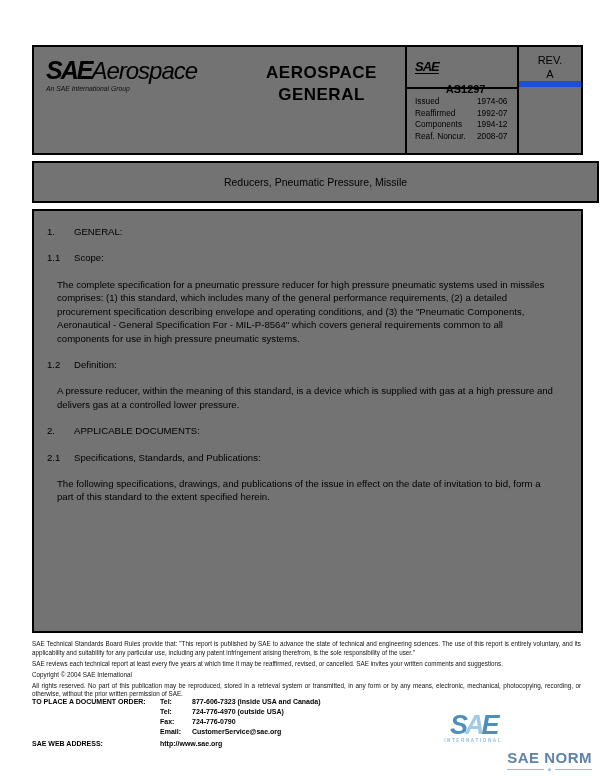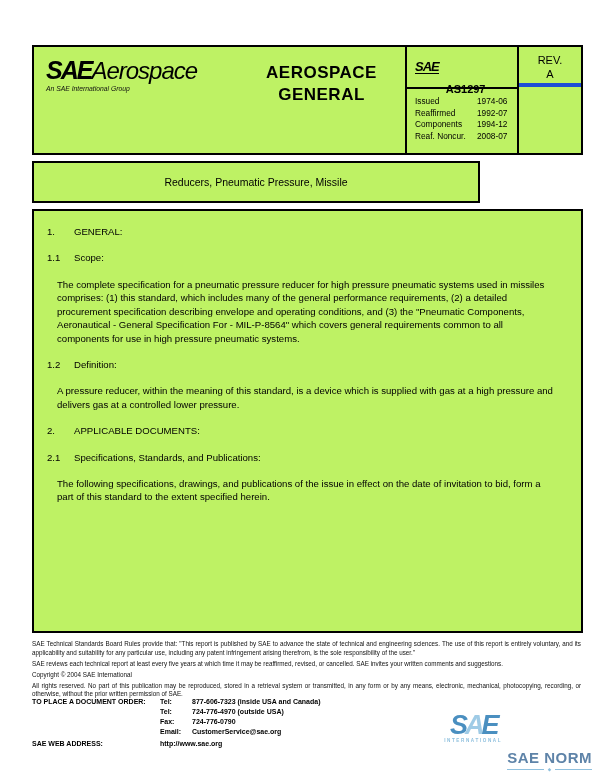--- a/index.html
+++ b/index.html
@@ -1,41 +1,41 @@
 <!DOCTYPE html>
 <html><head>
 <meta charset="utf-8">
 <style>
   html,body{margin:0;padding:0;}
   body{
     width:600px;height:776px;background:#fff;color:#000;
     font-family:"Liberation Sans",sans-serif;position:relative;overflow:hidden;
   }
-  .box{position:absolute;border:2px solid #000;box-sizing:border-box;background:#bef264;}
+  .box{position:absolute;border:2px solid #000;box-sizing:border-box;background:#737373;}
   
   .header-box{left:32px;top:45px;width:551px;height:110px;display:flex;}
   .header-left{flex:1;display:flex;min-width:0;}
   .logo-block{width:192px;padding:11px 0 0 12px;flex:none;}
   .logo-line{white-space:nowrap;line-height:1;}
   .logo-sae{font-size:25px;font-weight:bold;font-style:italic;letter-spacing:-2px;}
   .logo-aero{font-size:24px;font-style:italic;letter-spacing:-1px;}
   .logo-tagline{font-size:6.8px;font-style:italic;margin-top:2px;color:#111;}
   .doc-type{flex:1;text-align:center;padding-top:15px;font-weight:bold;font-size:17px;line-height:1.3;letter-spacing:0.5px;}
   .header-right{width:176px;flex:none;display:flex;}
   .hr-col-a{flex:1;border-left:2px solid #000;display:flex;flex-direction:column;min-width:0;}
   .as-cell{height:40px;border-bottom:2px solid #000;display:flex;align-items:center;padding-left:8px;flex:none;}
   .sae-mark{font-size:13px;font-weight:bold;font-style:italic;letter-spacing:-1px;border-bottom:1px solid #000;line-height:1;}
   .doc-number{font-size:11px;font-weight:bold;margin-left:7px;margin-top:43px;}
   .dates{padding:7px 0 0 8px;font-size:8.3px;line-height:1.4;}
   .date-row{display:flex;white-space:nowrap;align-items:center;}
   .date-label{width:62px;flex:none;}
   .hr-col-b{width:62px;flex:none;border-left:2px solid #000;display:flex;flex-direction:column;}
-  .rev-cell{height:40px;border-bottom:4px solid #1d4ed8;text-align:center;font-size:11px;line-height:1.3;padding-top:6px;box-sizing:border-box;}
+  .rev-cell{height:40px;border-bottom:6px solid #1d4ed8;text-align:center;font-size:11px;line-height:1.3;padding-top:6px;box-sizing:border-box;}
   
-  .title-bar{left:32px;top:161px;width:448px;height:42px;display:flex;align-items:center;justify-content:center;font-size:10.5px;}
+  .title-bar{left:32px;top:161px;width:567px;height:42px;display:flex;align-items:center;justify-content:center;font-size:10.5px;}
   
   .body-box{left:32px;top:209px;width:551px;height:424px;padding:14px 26px 0 13px;font-size:9.6px;line-height:1.4;}
   .sec{display:flex;margin-bottom:13px;}
   .sec-num{width:27px;flex:none;}
   .para{margin:0 0 13px 10px;}
   
   .legal{position:absolute;left:32px;top:640px;width:549px;font-size:6.3px;line-height:1.36;color:#111;}
   .legal p{margin:0 0 2.5px 0;}
   .legal p.just{text-align:justify;}
   

